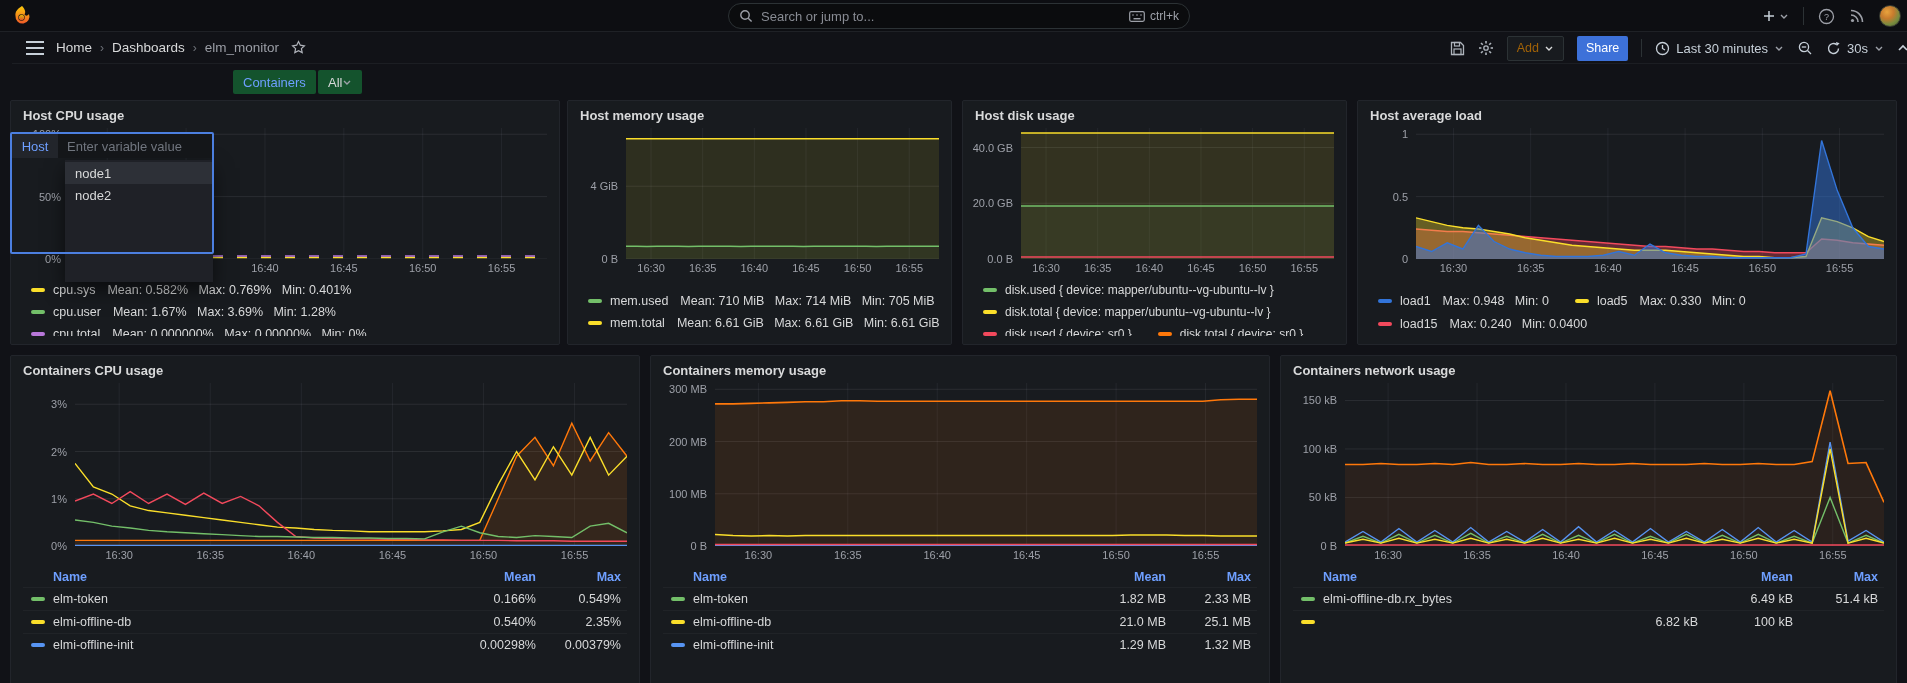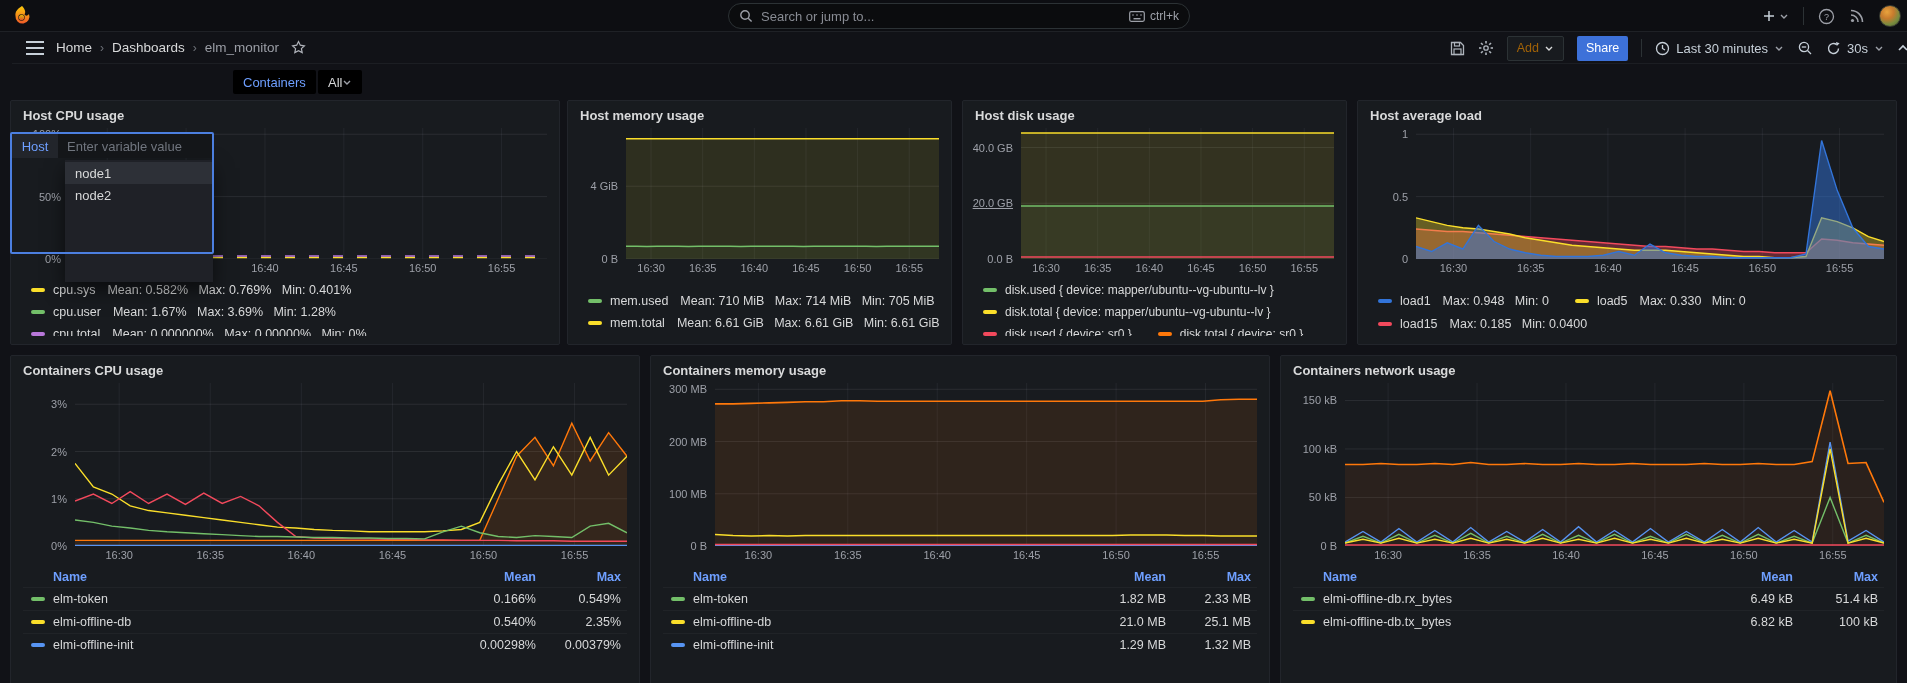--- a/index.html
+++ b/index.html
@@ -57,21 +57,21 @@
 
   .ltable { margin-top:4px; flex:0 0 auto; font-size:12.5px; }
   .lt-row { display:grid; grid-template-columns:22px 1fr 95px 85px; align-items:center; height:23px;
     border-top:1px solid #202327; padding-left:8px; }
   .lt-head { display:grid; grid-template-columns:22px 1fr 95px 85px; align-items:center; height:20px; padding-left:8px; }
   .lt-head span { color:#6e9fff; font-weight:600; cursor:pointer; }
   .lt-mean, .lt-max { text-align:right; padding-right:6px; }
   .lt-name-cell { color:#d8d9da; white-space:nowrap; overflow:hidden; }
 
   
-  .varbox { position:absolute; height:24px; display:flex; align-items:center; background:#000000;
+  .varbox { position:absolute; height:24px; display:flex; align-items:center; background:#14532d;
     border-radius:2px; font-size:13px; padding:0 10px; cursor:pointer; }
   .varlabel { color:#6e9fff; }
   .var-outline { position:absolute; left:10px; top:68px; width:204px; height:122px;
     border:2px solid #4c7fe0; border-radius:2px; pointer-events:none; z-index:30; }
   .host-label { position:absolute; left:12px; top:70px; width:46px; height:24px; background:#22252b;
     display:flex; align-items:center; justify-content:center; color:#6e9fff; font-size:13px; z-index:31; }
   .host-input { position:absolute; left:58px; top:70px; width:154px; height:24px; background:#141619;
     border:none; outline:none; color:#d8d9da; font-size:13px; padding:0 9px; z-index:31;
     font-family:"Liberation Sans","DejaVu Sans",sans-serif; }
   .host-input::placeholder { color:#70757e; }
@@ -336,21 +336,21 @@
         </div>
       </div>
   </div>
 
   <div class="panel" style="left:962px;top:36px;width:385px;height:245px">
     <div class="p-title">Host disk usage</div>
     <div class="chart" style="height:148px">
       <div class="chart-row" style="flex:1">
           <div class="y-axis w52">
             <span class="ytick" style="top: 100%; margin-left: 48px;">0.0 B</span>
-            <span class="ytick" style="top: 57.4468%; text-decoration: underline;">20.0 GB</span>
+            <span class="ytick" style="top: 57.4468%;">20.0 GB</span>
             <span class="ytick" style="top: 14.8936%;">40.0 GB</span>
           </div>
           <div class="plot">
             <svg viewBox="0 0 1000 1000" preserveAspectRatio="none" style="position: absolute; inset: 0px; width: 100%; height: 100%;">
               <line x1="80" y1="0" x2="80" y2="1000" stroke="rgba(204,204,220,0.07)" vector-effect="non-scaling-stroke"></line>
               <line x1="245" y1="0" x2="245" y2="1000" stroke="rgba(204,204,220,0.07)" vector-effect="non-scaling-stroke"></line>
               <line x1="410" y1="0" x2="410" y2="1000" stroke="rgba(204,204,220,0.07)" vector-effect="non-scaling-stroke"></line>
               <line x1="575" y1="0" x2="575" y2="1000" stroke="rgba(204,204,220,0.07)" vector-effect="non-scaling-stroke"></line>
               <line x1="740" y1="0" x2="740" y2="1000" stroke="rgba(204,204,220,0.07)" vector-effect="non-scaling-stroke"></line>
               <line x1="905" y1="0" x2="905" y2="1000" stroke="rgba(204,204,220,0.07)" vector-effect="non-scaling-stroke"></line>
@@ -446,21 +446,21 @@
 
         <div class="l-entry">
           <span class="swatch" style="background: rgb(250, 222, 42);"></span>
           <span class="l-name">load5</span>
           <span class="l-stats">Max: 0.330   Min: 0</span>
         </div>
 
         <div class="l-entry">
           <span class="swatch" style="background: rgb(242, 73, 92);"></span>
           <span class="l-name">load15</span>
-          <span class="l-stats">Max: 0.185   Min: 0.0400</span>
+          <span class="l-stats">Max: 0.240   Min: 0.0400</span>
         </div>
       </div>
   </div>
 
   <div class="panel" style="left:10px;top:291px;width:630px;height:330px">
     <div class="p-title">Containers CPU usage</div>
     <div class="chart" style="height:180px">
       <div class="chart-row" style="flex:1">
           <div class="y-axis w58">
             <span class="ytick" style="top: 100%;">0%</span>
@@ -655,21 +655,20 @@
 
           <div class="lt-row">
             <span class="swatch" style="margin-right: 0px; background: rgb(115, 191, 105);"></span>
             <span class="lt-name-cell">elmi-offline-db.rx_bytes</span>
             <span class="lt-mean">6.49 kB</span>
             <span class="lt-max">51.4 kB</span>
           </div>
 
           <div class="lt-row">
             <span class="swatch" style="margin-right: 0px; background: rgb(250, 222, 42);"></span>
-            <span class="lt-name-cell">elmi-offline-db.tx_bytes</span>
             <span class="lt-mean">6.82 kB</span>
             <span class="lt-max">100 kB</span>
           </div>
 
         </div>
     </div>
   </div>
 
   <div class="host-label">
     <span>Host</span>

